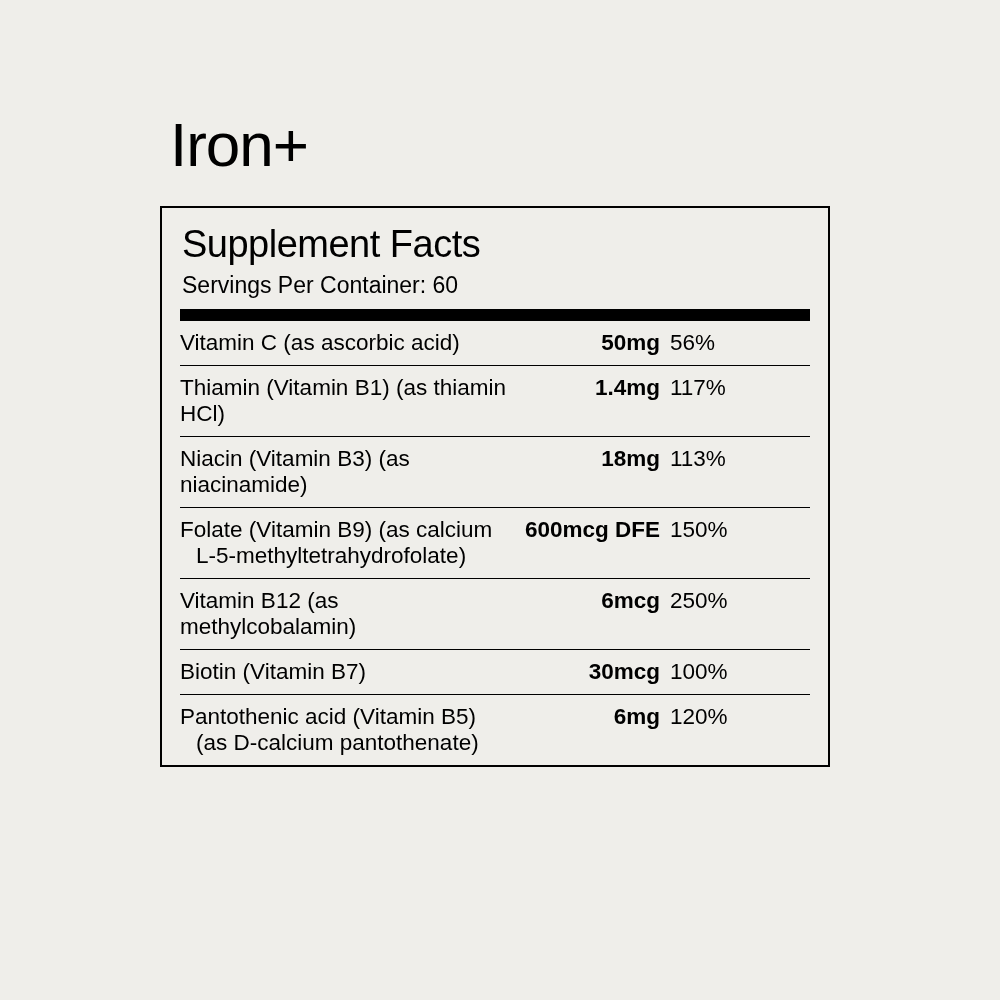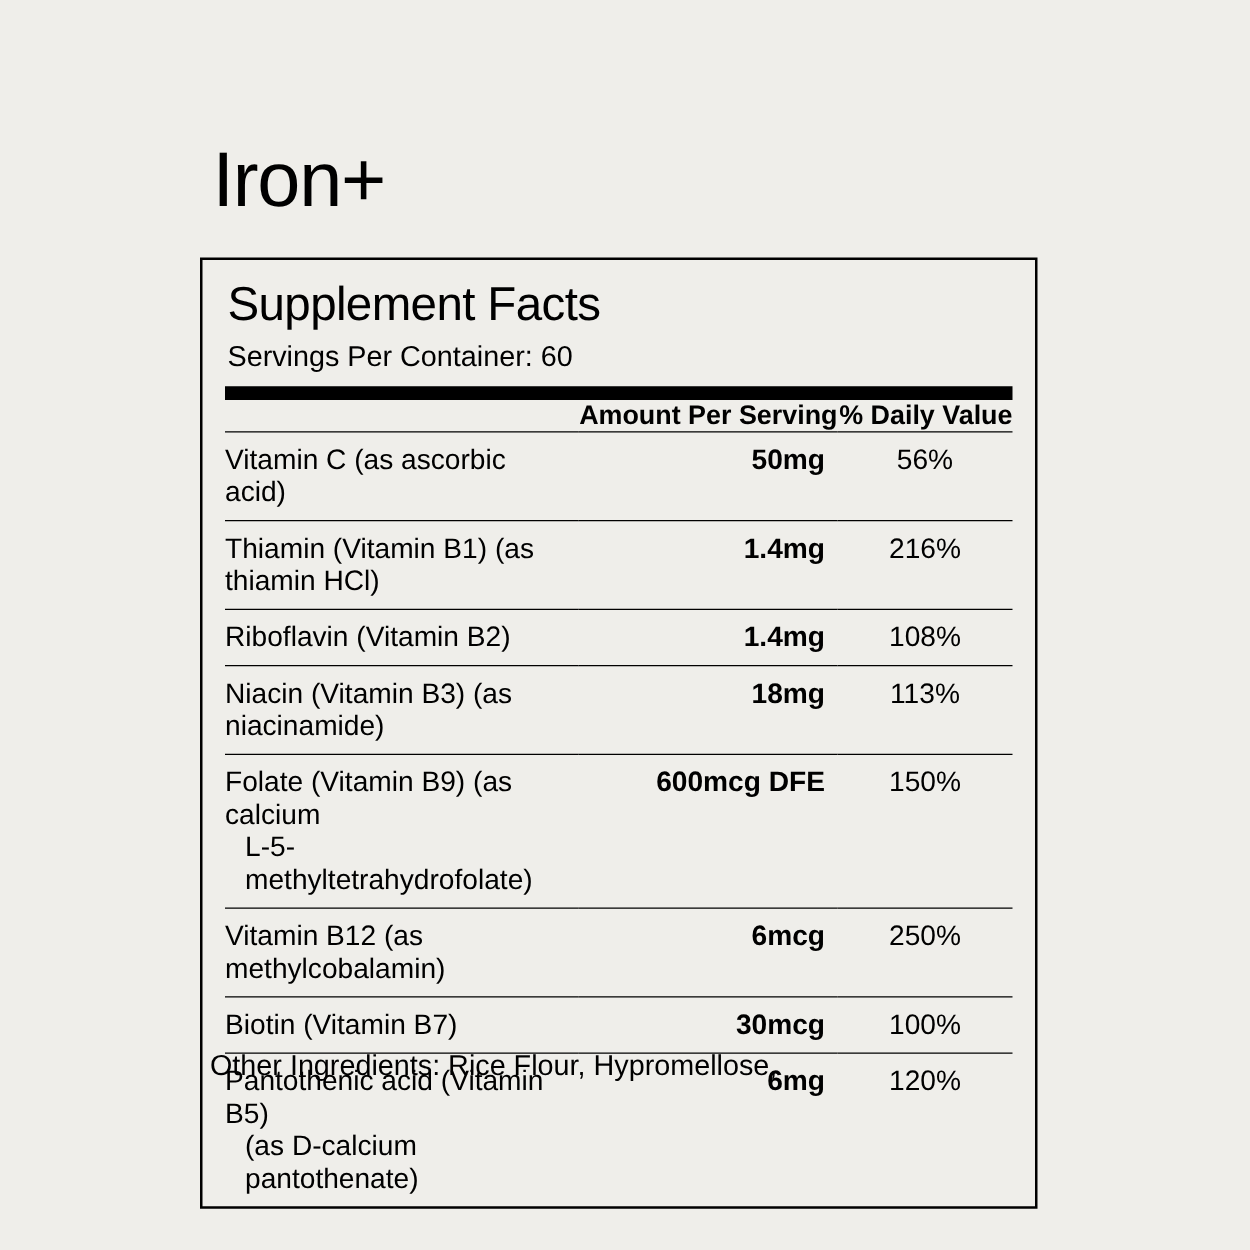--- a/index.html
+++ b/index.html
@@ -81,21 +81,21 @@
     text-align: left;
     padding-right: 8px;
   }
   tr.row td.amount {
     text-align: right;
     white-space: nowrap;
     padding-right: 10px;
     font-weight: bold;
   }
   tr.row td.dv {
-    text-align: center;
+    text-align: left;
     white-space: nowrap;
     width: 140px;
   }
   td.amount.wide { padding-right: 0; }
   .sub {
     display: block;
     padding-left: 16px;
   }
   .other {
     position: absolute;
@@ -115,49 +115,37 @@
 
   <div class="panel">
 
     <div class="sf-title">Supplement Facts</div>
     <div class="serving-line">Servings Per Container: 60</div>
 
     <div class="rule-thick"></div>
 
     <table class="facts">
       <tbody>
-          <tr class="hdr">
-        <td class="spacer"></td>
-        <td>Amount Per Serving</td>
-        <td>% Daily Value</td>
-      </tr>
 
       <tr class="row">
         <td class="name">
           <span>Vitamin C (as ascorbic acid)</span>
         </td>
         <td class="amount">50mg</td>
         <td class="dv">56%</td>
       </tr>
 
       <tr class="row">
         <td class="name">
           <span>Thiamin (Vitamin B1) (as thiamin HCl)</span>
         </td>
         <td class="amount">1.4mg</td>
-        <td class="dv">216%</td>
+        <td class="dv">117%</td>
       </tr>
 
-      <tr class="row">
-        <td class="name">
-          <span>Riboflavin (Vitamin B2)</span>
-        </td>
-        <td class="amount">1.4mg</td>
-        <td class="dv">108%</td>
-      </tr>
 
       <tr class="row">
         <td class="name">
           <span>Niacin (Vitamin B3) (as niacinamide)</span>
         </td>
         <td class="amount">18mg</td>
         <td class="dv">113%</td>
       </tr>
 
 
@@ -194,16 +182,15 @@
         <td class="amount">6mg</td>
         <td class="dv">120%</td>
       </tr>
 
     </tbody>
       </table>
 
   </div>
 
   <div class="other">
-    <div>Other Ingredients: Rice Flour, Hypromellose,</div>
   </div>
 
 </div>
 
 </body></html>

